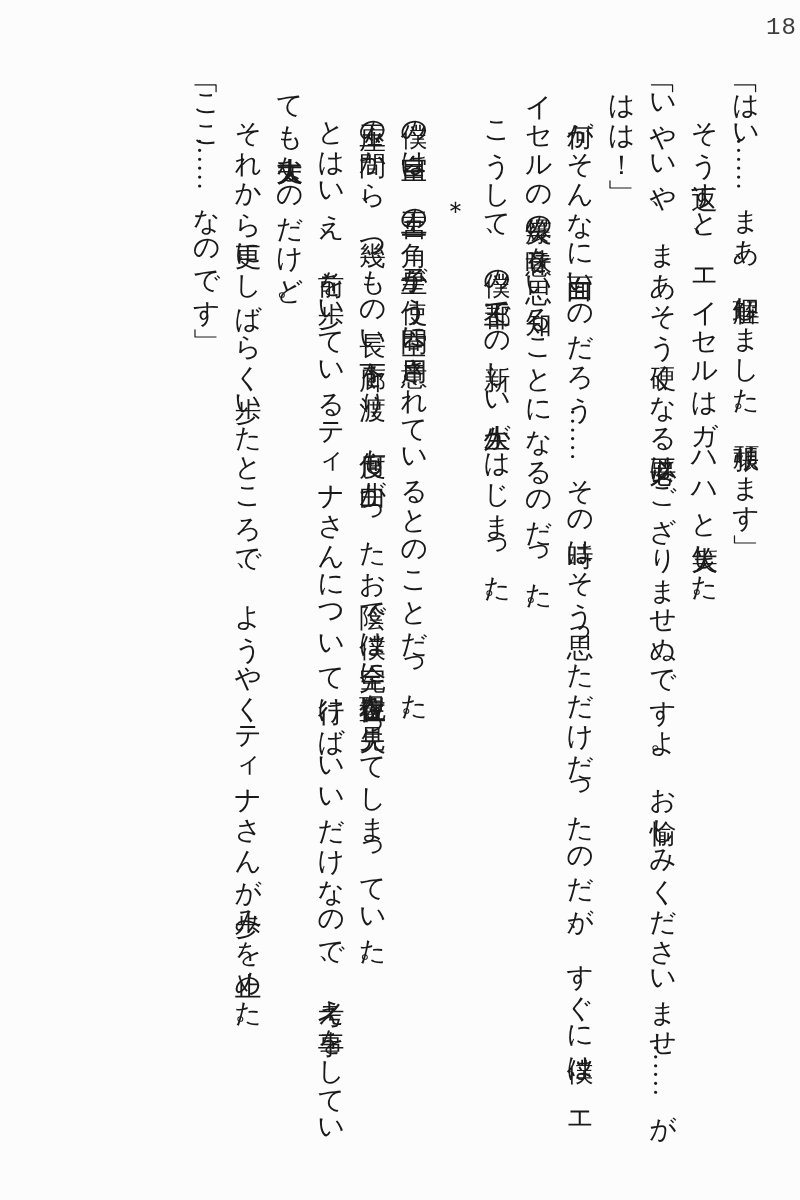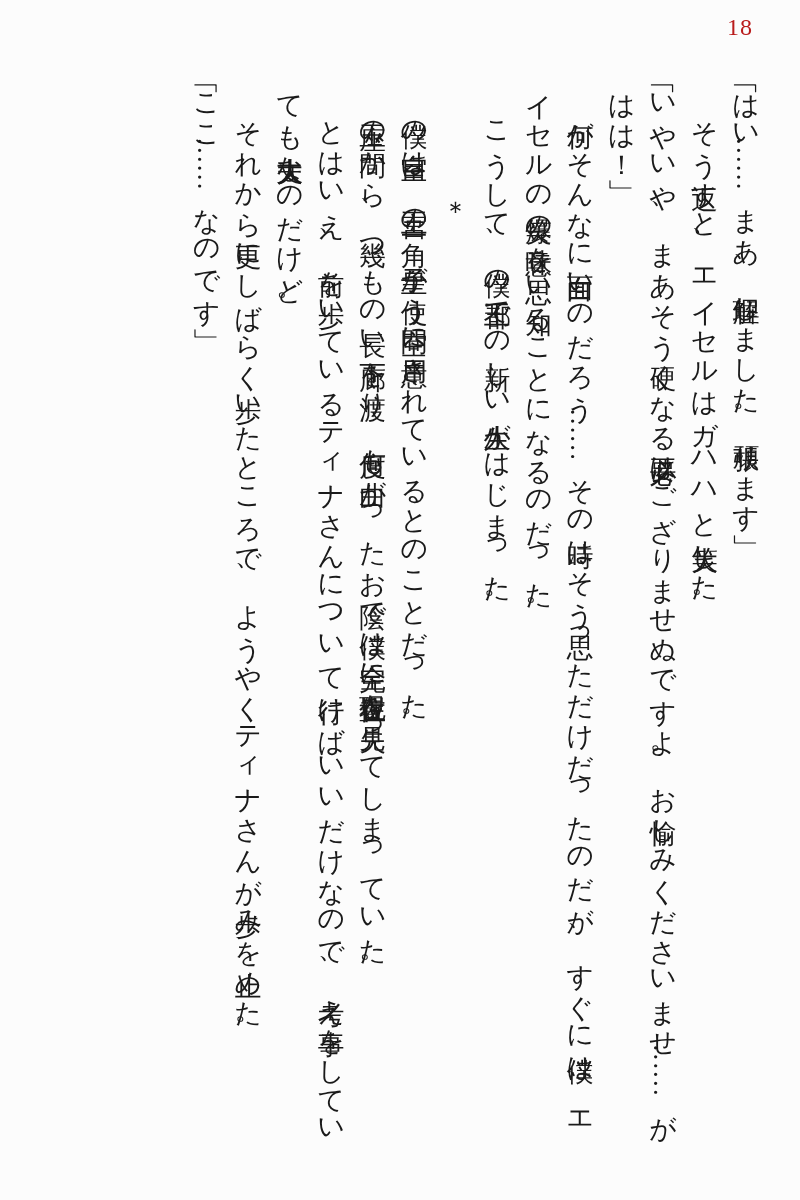--- a/index.html
+++ b/index.html
@@ -8,24 +8,24 @@
   }
   body {
     position: relative;
     background: #fcfcfc;
     overflow: hidden;
     font-family: "Liberation Serif", serif;
   }
   .page-number {
     position: absolute;
     top: 14px;
-    left: 727px;
-    font-family: Liberation Serif, serif;
+    left: 766px;
+    font-family: Liberation Mono, monospace;
     font-size: 24px;
-    color: #b91c1c;
+    color: #404040;
     letter-spacing: 1px;
   }
   .text-block {
     position: absolute;
     top: 76px;
     right: 34px;
     height: 1070px;
     writing-mode: vertical-rl;
     text-orientation: mixed;
     font-size: 26.7px;

